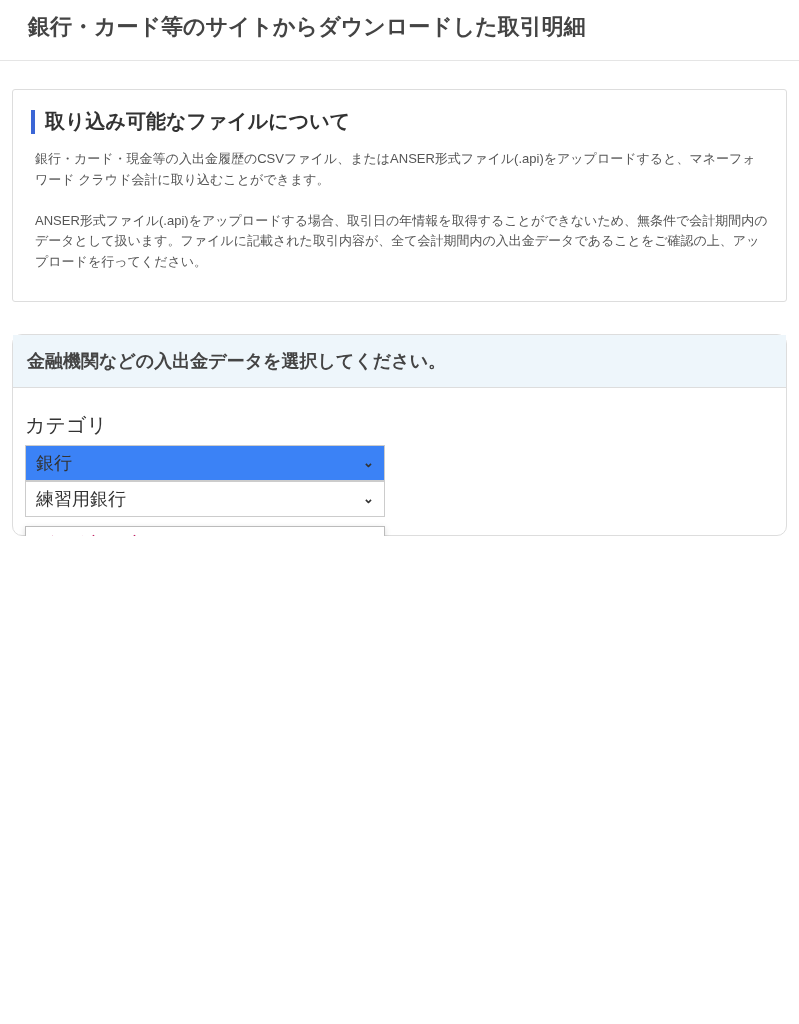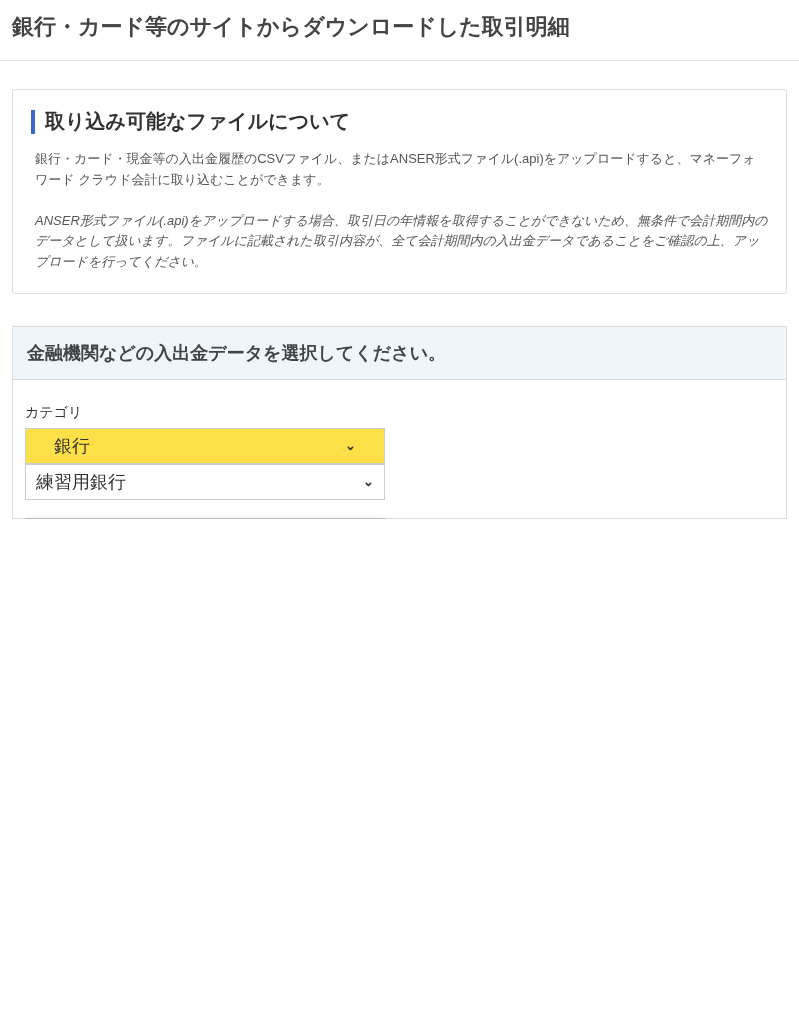--- a/index.html
+++ b/index.html
@@ -1,28 +1,28 @@
 <!DOCTYPE html>
 <html><head>
   <meta charset="utf-8">
   <style>
     * { margin: 0; padding: 0; box-sizing: border-box; }
     body { font-family: -apple-system, "Hiragino Sans", "Hiragino Kaku Gothic ProN", Meiryo, sans-serif; background: #fff; color: #333; width: 799px; position: relative; }
-    .page-title { font-size: 22px; font-weight: bold; color: #444; padding: 12px 12px 18px; }
+    .page-title { font-size: 22px; font-weight: bold; color: #444; padding: 12px 28px 18px; }
     .hr { border-top: 1px solid #e5e5e5; }
     .info-panel { border: 1px solid #ddd; margin: 28px 12px 0; padding: 18px 18px 20px; border-radius: 3px; }
     .info-heading { display: flex; align-items: center; font-size: 20px; font-weight: bold; color: #333; margin-bottom: 14px; }
     .info-heading .bar { width: 4px; height: 24px; background: #3b66d6; margin-right: 10px; }
     .info-text { font-size: 13px; line-height: 1.6; color: #555; margin-bottom: 20px; padding-left: 4px; }
-    .info-text:last-child { margin-bottom: 0; font-style: italic; }
-    .select-panel { border: 1px solid #ddd; margin: 32px 12px 0; border-radius: 0; }
+    .info-text:last-child { margin-bottom: 8px; }
+    .select-panel { border: 1px solid #ddd; margin: 32px 12px 0; border-radius: 10px; }
     .select-header { background: #eef6fb; border-bottom: 1px solid #ddd; padding: 14px 14px; font-size: 18px; color: #444; font-weight: bold; }
     .select-body { padding: 16px 12px 18px; position: relative; }
-    .field-label { font-size: 14px; color: #333; margin-bottom: 6px; margin-top: 8px; }
-    .select-box { width: 360px; border: 1px solid #ccc; background: #fde047; height: 36px; padding: 5px 28px; font-size: 18px; color: #333; position: relative; display: flex; align-items: center; justify-content: space-between; cursor: pointer; }
+    .field-label { font-size: 20px; color: #333; margin-bottom: 6px; margin-top: 8px; }
+    .select-box { width: 360px; border: 1px solid #ccc; background: #3b82f6; height: 36px; padding: 5px 10px; font-size: 18px; color: #333; position: relative; display: flex; align-items: center; justify-content: space-between; cursor: pointer; }
     .chev { font-size: 13px; color: #333; font-weight: bold; }
     .name-box { width: 360px; border: 1px solid #ccc; background: #fff; height: 36px; padding: 5px 10px; font-size: 18px; color: #333; display: flex; align-items: center; justify-content: space-between; cursor: pointer; }
     .dropdown { position: absolute; top: 138px; left: 12px; width: 360px; background: #fff; border: 1px solid #bbb; box-shadow: 0 2px 6px rgba(0,0,0,0.15); z-index: 10; }
     .dropdown .group-label { font-size: 22px; font-weight: bold; color: #be185d; padding: 5px 10px; }
     .dropdown .option { font-size: 17px; color: #222; padding: 4px 10px 4px 32px; cursor: pointer; }
     .dropdown .option.hl { background: #3156f3; color: #fff; font-weight: bold; }
     .bg-strip { position: absolute; left: 0; right: 0; top: 865px; height: 160px; background: #dfe2e6; z-index: -1; }
     .bg-title { position: absolute; left: 390px; top: 876px; font-size: 20px; font-weight: bold; color: #3c3c3c; }
     .bg-sub { position: absolute; left: 390px; top: 926px; font-size: 18px; color: #555; white-space: nowrap; }
     .import-btn { position: absolute; left: 428px; top: 980px; background: #767b81; color: #fff; font-size: 20px; padding: 10px 30px; border: none; border-radius: 4px; cursor: pointer; }

